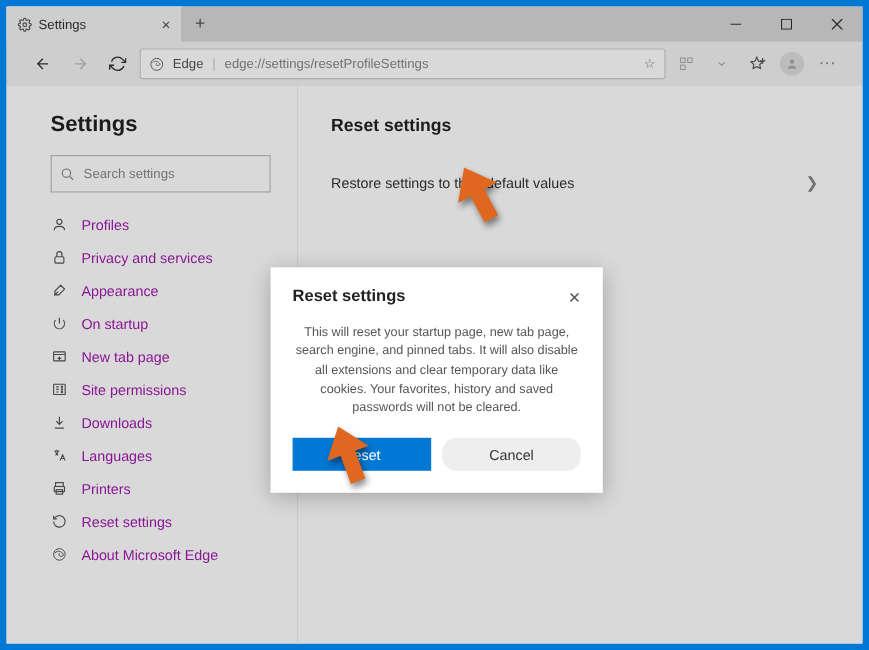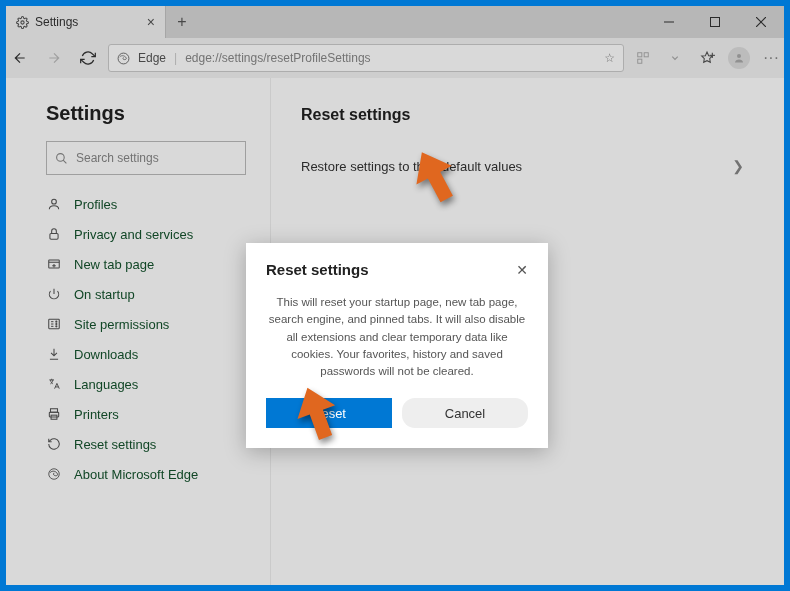--- a/index.html
+++ b/index.html
@@ -4,34 +4,34 @@
 <style>
 * { box-sizing: border-box; margin: 0; padding: 0; font-family: "Segoe UI", Arial, sans-serif; }
 body { width: 790px; height: 591px; background: #0078d4; position: relative; overflow: hidden; }
 .window { position: absolute; top: 6px; left: 6px; right: 6px; bottom: 6px; background: #f2f2f2; display: flex; flex-direction: column; }
 .titlebar { height: 32px; background: #d8d8d8; display: flex; align-items: stretch; }
 .tab { display: flex; align-items: center; gap: 6px; padding: 0 10px; background: #f2f2f2; min-width: 160px; font-size: 12px; color: #333; border-right: 1px solid #c4c4c4; }
 .tab .close { margin-left: auto; font-size: 14px; color: #555; }
 .newtab { width: 32px; display: flex; align-items: center; justify-content: center; color: #555; font-size: 16px; }
 .winctrl { margin-left: auto; display: flex; }
 .winctrl > div { width: 46px; display: flex; align-items: center; justify-content: center; color: #333; }
-.toolbar { height: 40px; background: #f2f2f2; display: flex; align-items: center; padding: 0 0; gap: 6px; }
+.toolbar { height: 40px; background: #f2f2f2; display: flex; align-items: center; padding: 0 19px; gap: 6px; }
 .navbtn { width: 28px; height: 28px; display: flex; align-items: center; justify-content: center; color: #555; }
 .addrbar { flex: 1; height: 28px; background: #fff; border: 1px solid #ccc; border-radius: 3px; display: flex; align-items: center; padding: 0 8px; font-size: 12px; color: #555; gap: 8px; }
 .addrbar .sep { color: #ccc; }
 .addrbar .url { flex: 1; color: #888; }
 .addrbar .star { color: #888; }
 .toolicon { width: 26px; height: 26px; display: flex; align-items: center; justify-content: center; color: #888; }
 .avatar { width: 22px; height: 22px; border-radius: 50%; background: #ddd; display: flex; align-items: center; justify-content: center; color: #888; font-size: 12px; }
 .content { flex: 1; display: flex; background: #fff; }
 .sidebar { width: 265px; padding: 24px 24px 0 40px; border-right: 1px solid #eee; }
 .sidebar h1 { font-size: 20px; font-weight: 600; color: #222; margin-bottom: 16px; }
 .searchbox { width: 200px; height: 30px; border: 1px solid #bbb; display: flex; align-items: center; padding: 16px 8px; gap: 8px; font-size: 12px; color: #888; margin-bottom: 14px; }
 .menu { list-style: none; }
-.menu li { display: flex; align-items: center; gap: 12px; height: 30px; font-size: 13px; color: #14532d; cursor: pointer; }
+.menu li { display: flex; align-items: center; gap: 12px; height: 30px; font-size: 13px; color: #a21caf; cursor: pointer; }
 .menu .micon { width: 16px; display: flex; justify-content: center; color: #555; }
 .main { flex: 1; padding: 28px 40px 0 30px; }
 .main h2 { font-size: 16px; font-weight: 600; color: #222; margin-bottom: 30px; }
 .restore-row { display: flex; align-items: center; justify-content: space-between; font-size: 13px; color: #333; cursor: pointer; padding: 4px 0; }
 .chev { color: #888; font-size: 14px; }
 
 .dim { position: absolute; top: 6px; left: 6px; right: 6px; bottom: 6px; background: rgba(0,0,0,0.15); }
 .dialog { position: absolute; top: 243px; left: 246px; width: 302px; background: #fff; box-shadow: 0 4px 20px rgba(0,0,0,0.25); padding: 18px 20px 20px 20px; }
 .dialog-head { display: flex; align-items: center; justify-content: space-between; margin-bottom: 16px; }
 .dialog-head h3 { font-size: 15px; font-weight: 600; color: #222; }
@@ -167,35 +167,43 @@
               <svg width="14" height="14" viewBox="0 0 24 24" fill="none" stroke="#555" stroke-width="1.8">
                 <rect x="5" y="11" width="14" height="10" rx="2"></rect>
                 <path d="M8 11V7a4 4 0 0 1 8 0v4"></path>
               </svg>
             </span>
             <span>Privacy and services</span>
           </li>
         <li>
             <span class="micon">
               <svg width="14" height="14" viewBox="0 0 24 24" fill="none" stroke="#555" stroke-width="1.8">
+                <path d="M4 20l6-6M14 4l6 6-9 9H5v-6z"></path>
+              </svg>
+            </span>
+            <span>Appearance</span>
+          </li>
+        <li>
+            <span class="micon">
+              <svg width="14" height="14" viewBox="0 0 24 24" fill="none" stroke="#555" stroke-width="1.8">
+                <path d="M12 3v9M6 7a8 8 0 1 0 12 0"></path>
+              </svg>
+            </span>
+            <span>On startup</span>
+          </li>
+        <li>
+            <span class="micon">
+              <svg width="14" height="14" viewBox="0 0 24 24" fill="none" stroke="#555" stroke-width="1.8">
                 <rect x="3" y="5" width="18" height="14" rx="1"></rect>
                 <line x1="3" y1="9" x2="21" y2="9"></line>
                 <line x1="12" y1="12" x2="12" y2="18"></line>
                 <line x1="9" y1="15" x2="15" y2="15"></line>
               </svg>
             </span>
             <span>New tab page</span>
-          </li>
-        <li>
-            <span class="micon">
-              <svg width="14" height="14" viewBox="0 0 24 24" fill="none" stroke="#555" stroke-width="1.8">
-                <path d="M12 3v9M6 7a8 8 0 1 0 12 0"></path>
-              </svg>
-            </span>
-            <span>On startup</span>
           </li>
         <li>
             <span class="micon">
               <svg width="14" height="14" viewBox="0 0 24 24" fill="none" stroke="#555" stroke-width="1.8">
                 <rect x="3" y="4" width="18" height="16" rx="1"></rect>
                 <line x1="7" y1="8" x2="11" y2="8"></line>
                 <line x1="7" y1="12" x2="11" y2="12"></line>
                 <line x1="7" y1="16" x2="11" y2="16"></line>
                 <circle cx="16" cy="8" r="1"></circle>
                 <circle cx="16" cy="12" r="1"></circle>

